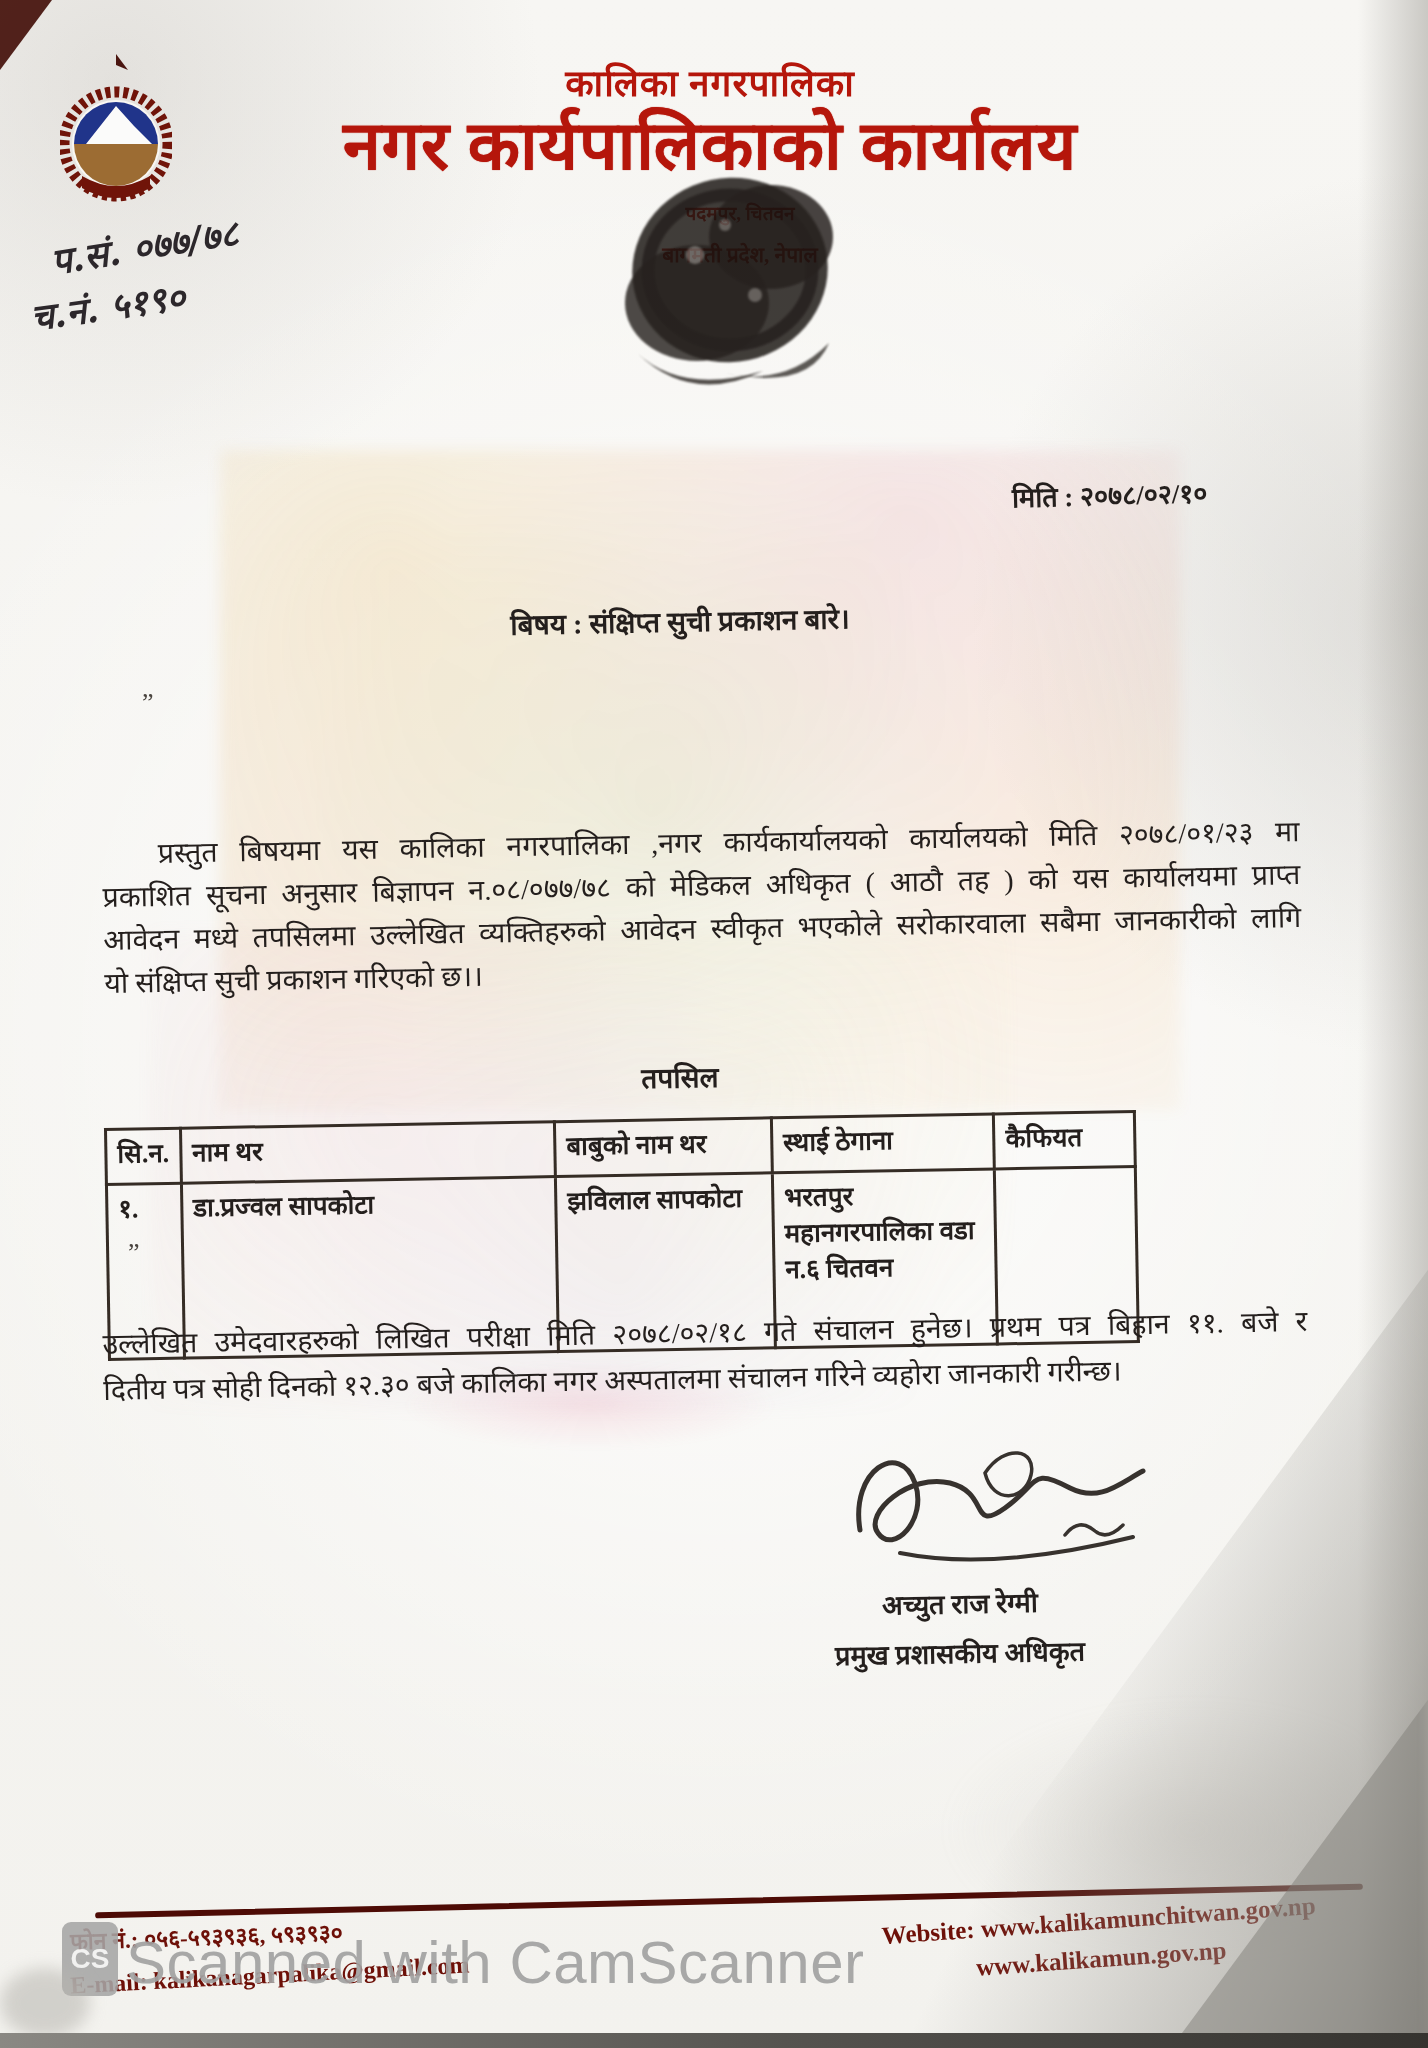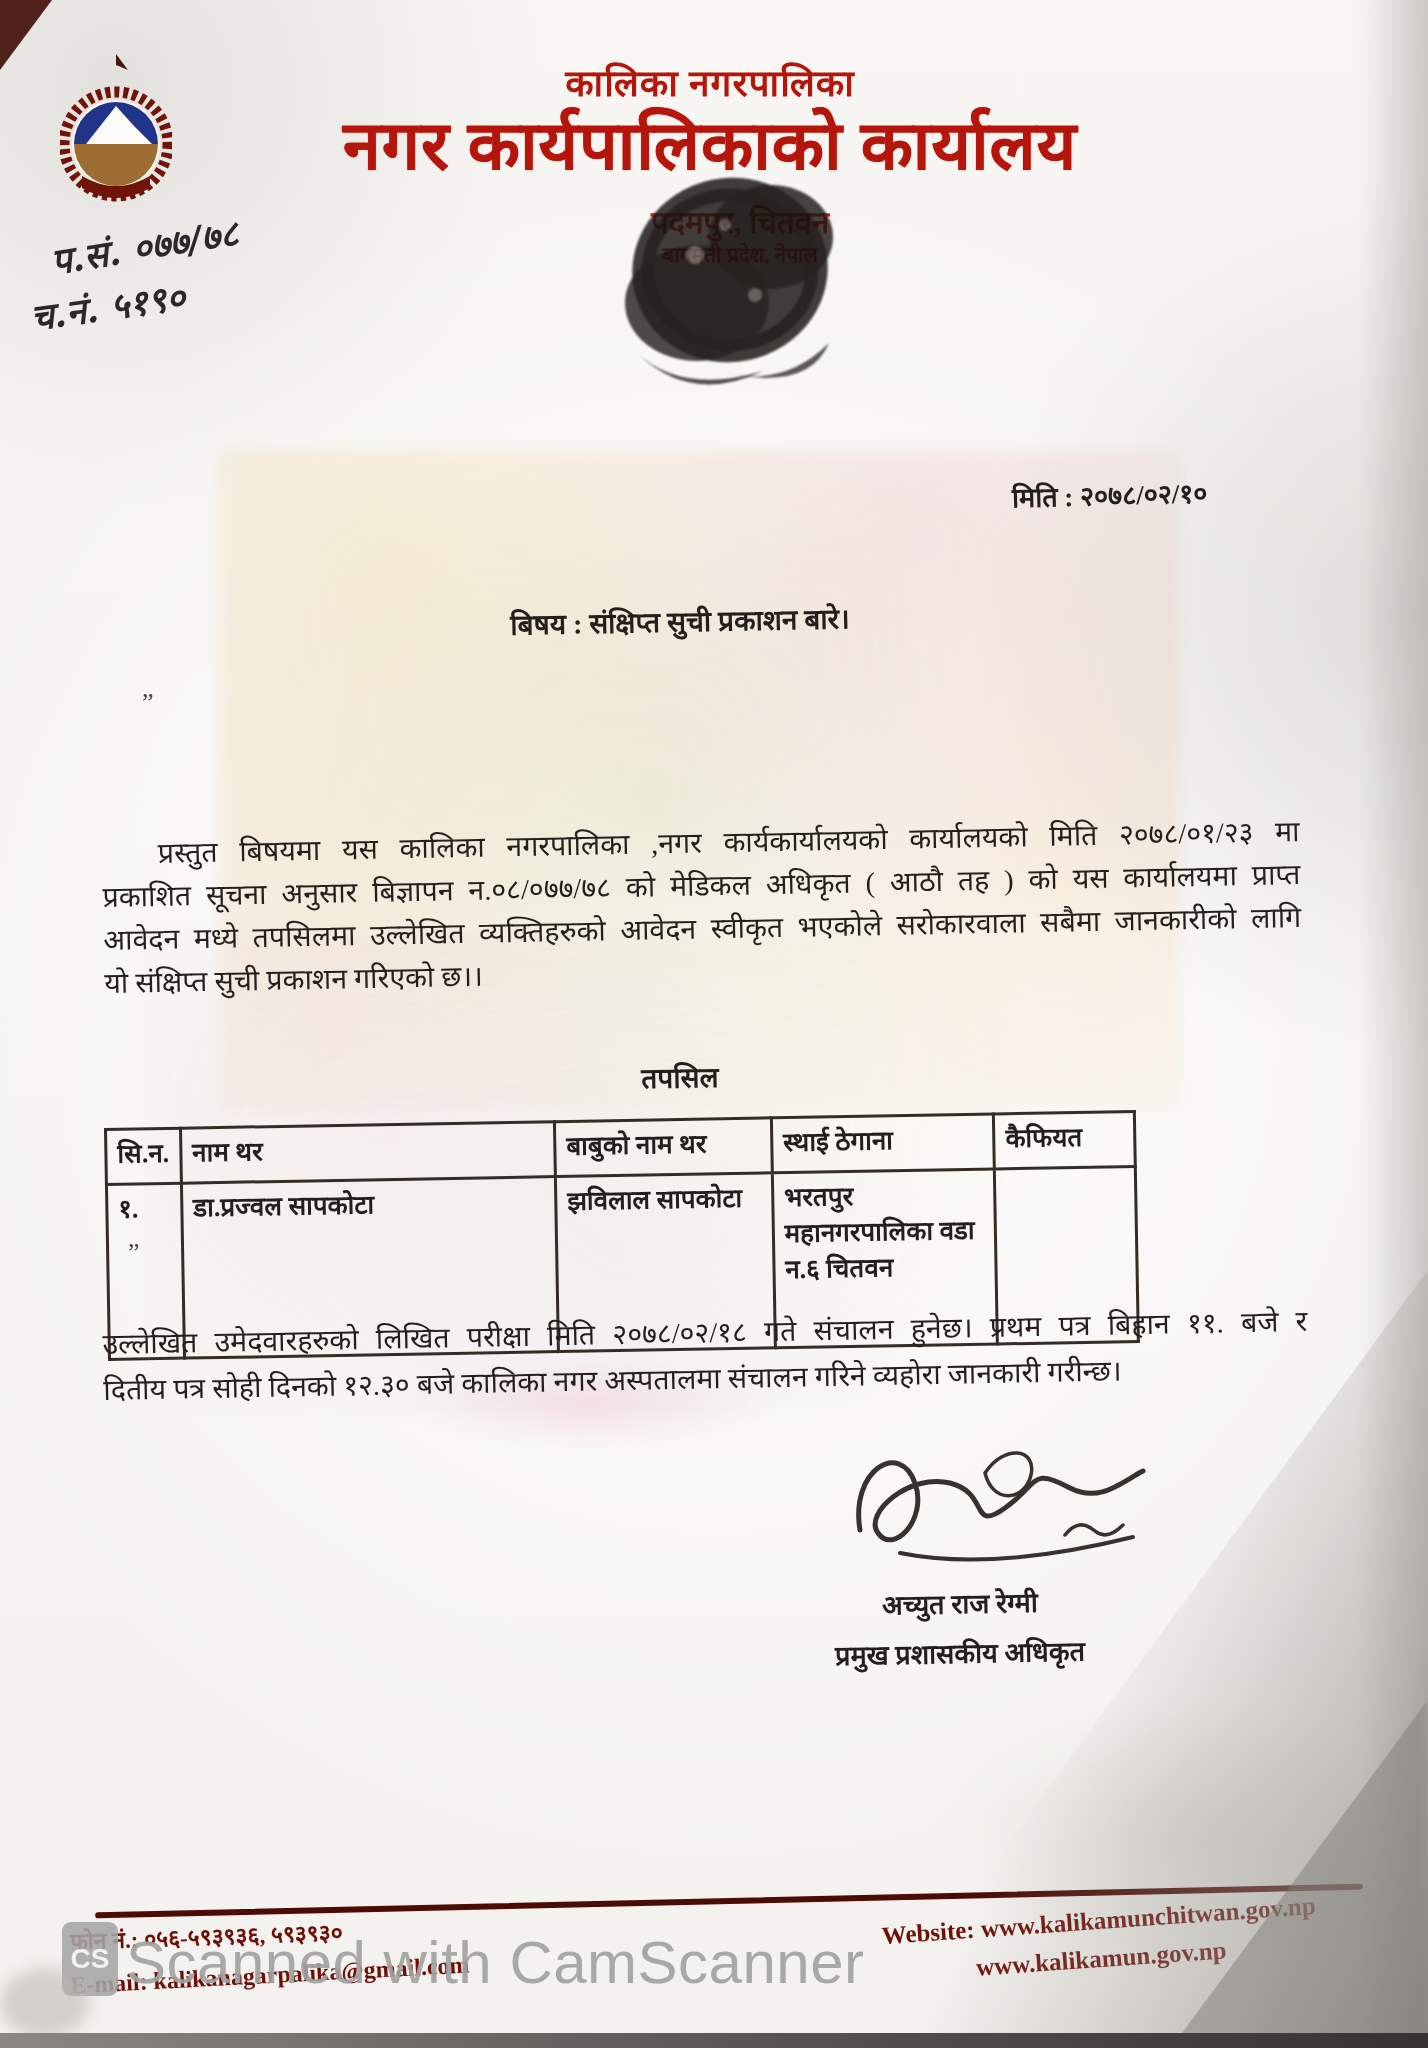--- a/index.html
+++ b/index.html
@@ -45,21 +45,21 @@
     clip-path:polygon(82% 100%,100% 83%,100% 100%);}
   .bottom-band{left:0;bottom:0;width:100%;height:15px;
     background:linear-gradient(to right,#8a8883,#55534f 55%,#35332f);}
   .bottom-left-smudge{left:0;bottom:10px;width:90px;height:70px;background:#b7b5af;
     opacity:.55;filter:blur(8px);border-radius:50%;}
   
   .title1{left:180px;top:56px;width:1060px;text-align:center;font-size:37px;font-weight:700;
     color:#b5160b;letter-spacing:1px;}
   .title2{left:180px;top:96px;width:1060px;text-align:center;font-size:68px;font-weight:800;
     color:#b5160b;letter-spacing:1px;text-shadow:0 0 1px #b5160b;}
-  .sub1{left:500px;top:200px;width:480px;text-align:center;font-size:31px;font-weight:700;color:#c03026;}
+  .sub1{left:500px;top:200px;width:480px;text-align:center;font-size:19px;font-weight:700;color:#c03026;}
   .sub2{left:500px;top:240px;width:480px;text-align:center;font-size:21px;font-weight:700;color:#c03026;}
   .logo{left:60px;top:52px;width:112px;height:160px;}
   .stamp{left:575px;top:145px;width:310px;height:275px;filter:blur(1px);opacity:.92;}
   
   .hand{font-family:"DejaVu Serif", serif;font-style:italic;color:#2c272b;font-weight:700;}
   .ref1{left:50px;top:222px;font-size:36px;transform:rotate(-9deg);}
   .ref2{left:30px;top:282px;font-size:36px;transform:rotate(-8deg);}
   
   .date{left:1012px;top:476px;font-size:27px;font-weight:700;transform:rotate(-1.5deg);}
   .subject{left:240px;top:610px;width:880px;text-align:center;font-size:28px;font-weight:700;}

